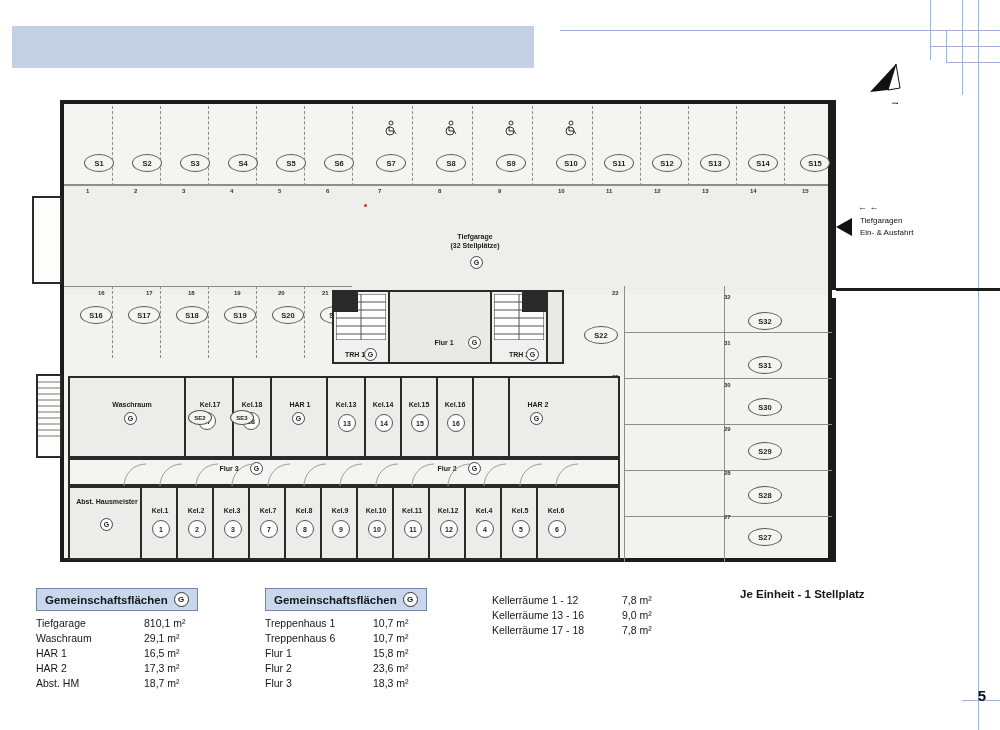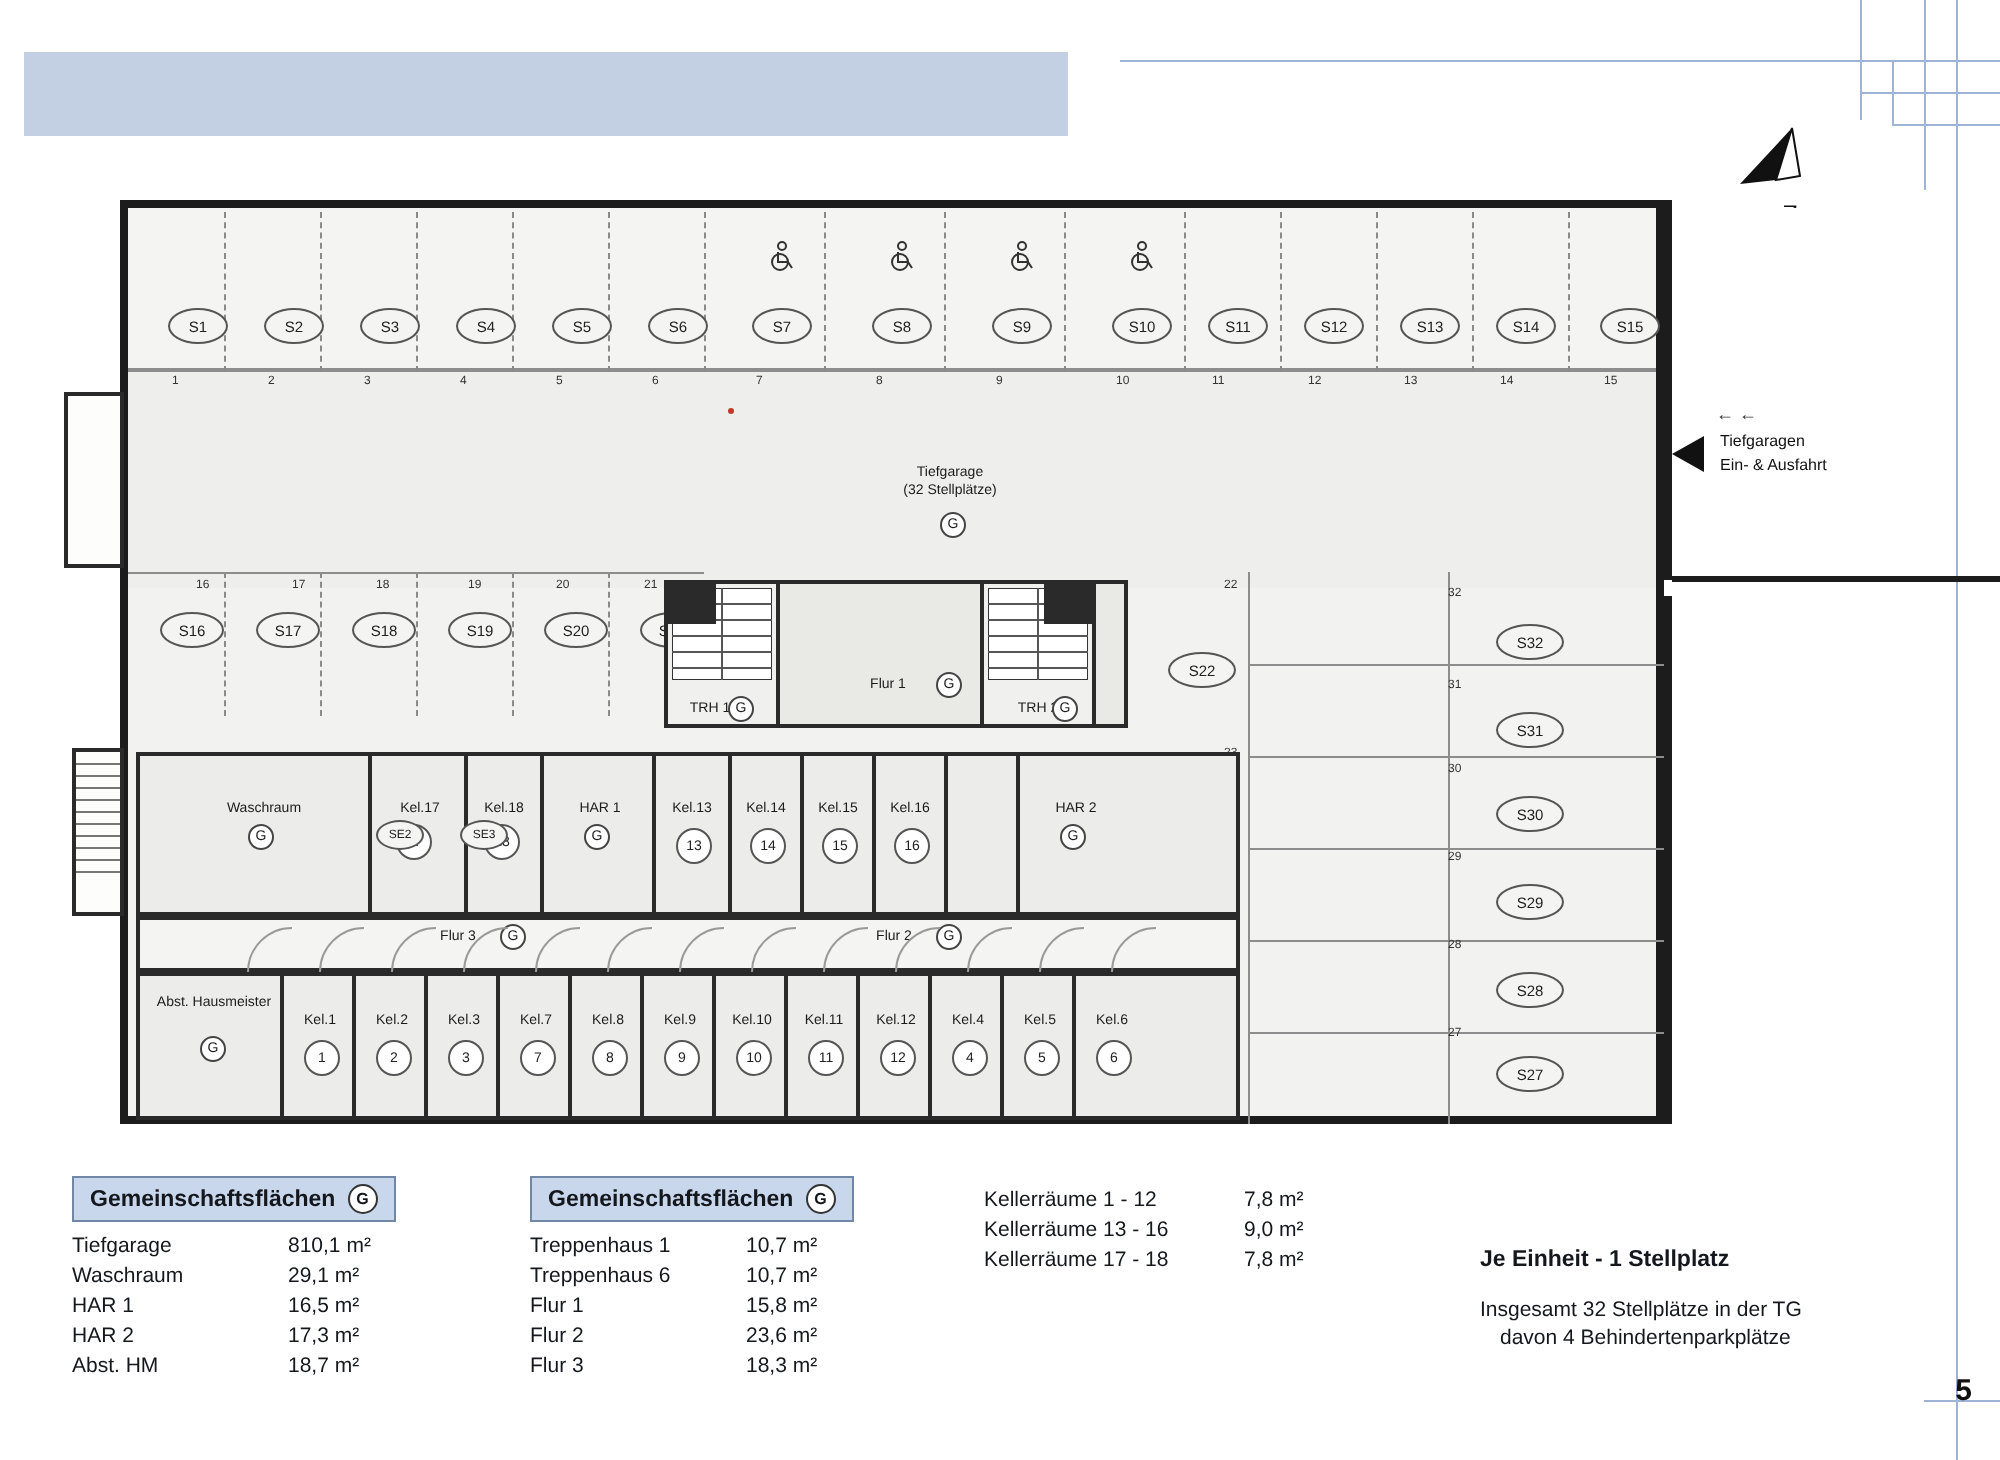--- a/index.html
+++ b/index.html
@@ -40,21 +40,21 @@
   }
 
   
   .compass{position:absolute;left:866px;top:62px;width:42px;height:42px;}
 
   
   .plan{
     position:absolute;left:60px;top:100px;width:772px;height:462px;
     background:#f2f2f0;border:4px solid #1c1c1c;box-sizing:border-box;
   }
-  .plan-inner{position:absolute;inset:0;}
+  .plan-inner{position:absolute;inset:0;font-weight:bold;}
 
   
   .wall{position:absolute;background:#2a2a2a;}
   .thin{position:absolute;background:#8d8d8d;}
   .dash{position:absolute;border-left:1px dashed #8a8a8a;}
   .room{position:absolute;border:2px solid #2a2a2a;background:#ececea;box-sizing:border-box;}
   .lbl{position:absolute;font-size:7px;color:#1b1b1b;text-align:center;line-height:9px;white-space:nowrap;}
   .ell{
     position:absolute;border:1px solid #555;border-radius:50%;
     background:#f4f4f2;display:flex;align-items:center;justify-content:center;
@@ -525,24 +525,20 @@
           <span class="k" style="width:130px;">Kellerräume   13 - 16</span>
           <span class="v">9,0 m²</span>
         </div>
       <div class="lrow">
           <span class="k" style="width:130px;">Kellerräume   17 - 18</span>
           <span class="v">7,8 m²</span>
         </div>
     </div>
   </div>
 
-  <div class="legend" style="left:740px;top:588px;margin-top:36px;">
+  <div class="legend" style="left:740px;top:588px;">
     <div style="font-weight:bold;font-size:11.5px;">Je Einheit  -  1 Stellplatz</div>
-    <div style="margin-top:12px;line-height:14px;">
-      <div>Insgesamt 32 Stellplätze in der TG</div>
-      <div style="padding-left:10px;">davon 4 Behindertenparkplätze</div>
-    </div>
   </div>
 
 
   <div class="pagenum">5</div>
 
 </div>
 
 </body></html>

